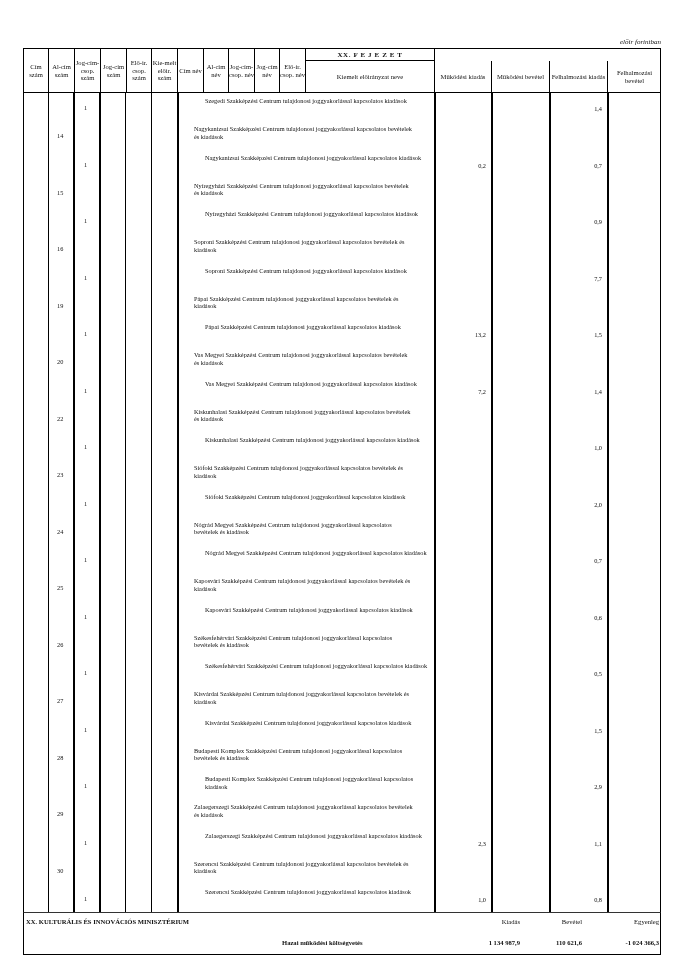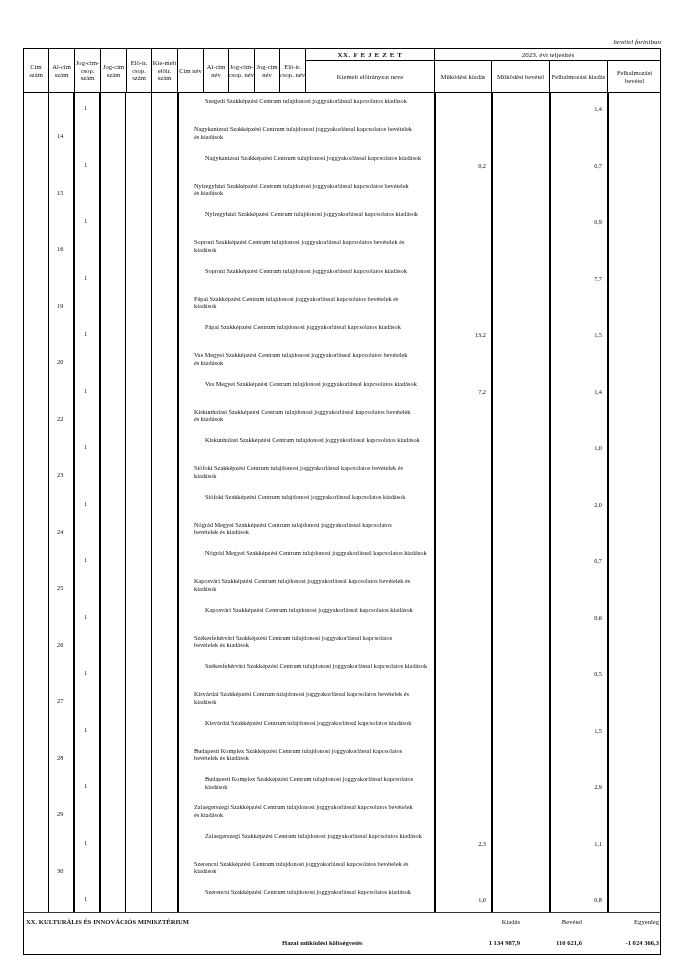--- a/index.html
+++ b/index.html
@@ -16,38 +16,37 @@
   .vline.thin { border-left:1.2px solid #000; }
   .row { position:absolute; left:0; right:0; }
   .c { position:absolute; font-size:6.3px; line-height:7.6px; }
   .num { text-align:right; }
   .ftr { position:relative; height:43px; border:1.5px solid #000; border-top:1.5px solid #333; box-sizing:border-box; font-size:6.6px; }
   .ftr .t { position:absolute; }
 </style>
 </head>
 <body>
 
-<div class="unit">bevétel forintban</div>
+<div class="unit">előir forintban</div>
 
 <div class="tbl">
   <div class="hdr">
     <div class="hcell" style="left:0;width:25px">Cím szám</div>
     <div class="hcell" style="left:25px;width:26px">Al-cím szám</div>
     <div class="hcell" style="left:51px;width:26px">Jog-cím-csop. szám</div>
     <div class="hcell" style="left:77px;width:26px">Jog-cím szám</div>
     <div class="hcell" style="left:103px;width:25px">Elő-ir. csop. szám</div>
     <div class="hcell" style="left:128px;width:26px">Kie-melt előir. szám</div>
     <div class="hcell" style="left:154px;width:26px">Cím név</div>
     <div class="hcell" style="left:180px;width:25px">Al-cím név</div>
     <div class="hcell" style="left:205px;width:26px">Jog-cím-csop. név</div>
     <div class="hcell" style="left:231px;width:25px">Jog-cím név</div>
     <div class="hcell" style="left:256px;width:26px">Elő-ir. csop. név</div>
     <div class="hsplit-top bold" style="left:282px;width:129px">XX. F E J E Z E T</div>
     <div class="hsplit-bot" style="left:282px;width:129px">Kiemelt előirányzat neve</div>
-    <div class="hsplit-top" style="left:411px;width:226px;border-right:none">2023. évi teljesítés</div>
     <div class="hsplit-bot" style="left:411px;width:57px">Működési kiadás</div>
     <div class="hsplit-bot" style="left:468px;width:58px">Működési bevétel</div>
     <div class="hsplit-bot" style="left:526px;width:58px">Felhalmozási kiadás</div>
     <div class="hsplit-bot" style="left:584px;width:53px;border-right:none">Felhalmozási bevétel</div>
   </div>
 
   <div class="body" id="tbody">
     <div class="vline thin" style="left:23.5px"></div>
     <div class="vline" style="left:49px"></div>
     <div class="vline" style="left:75px"></div>

